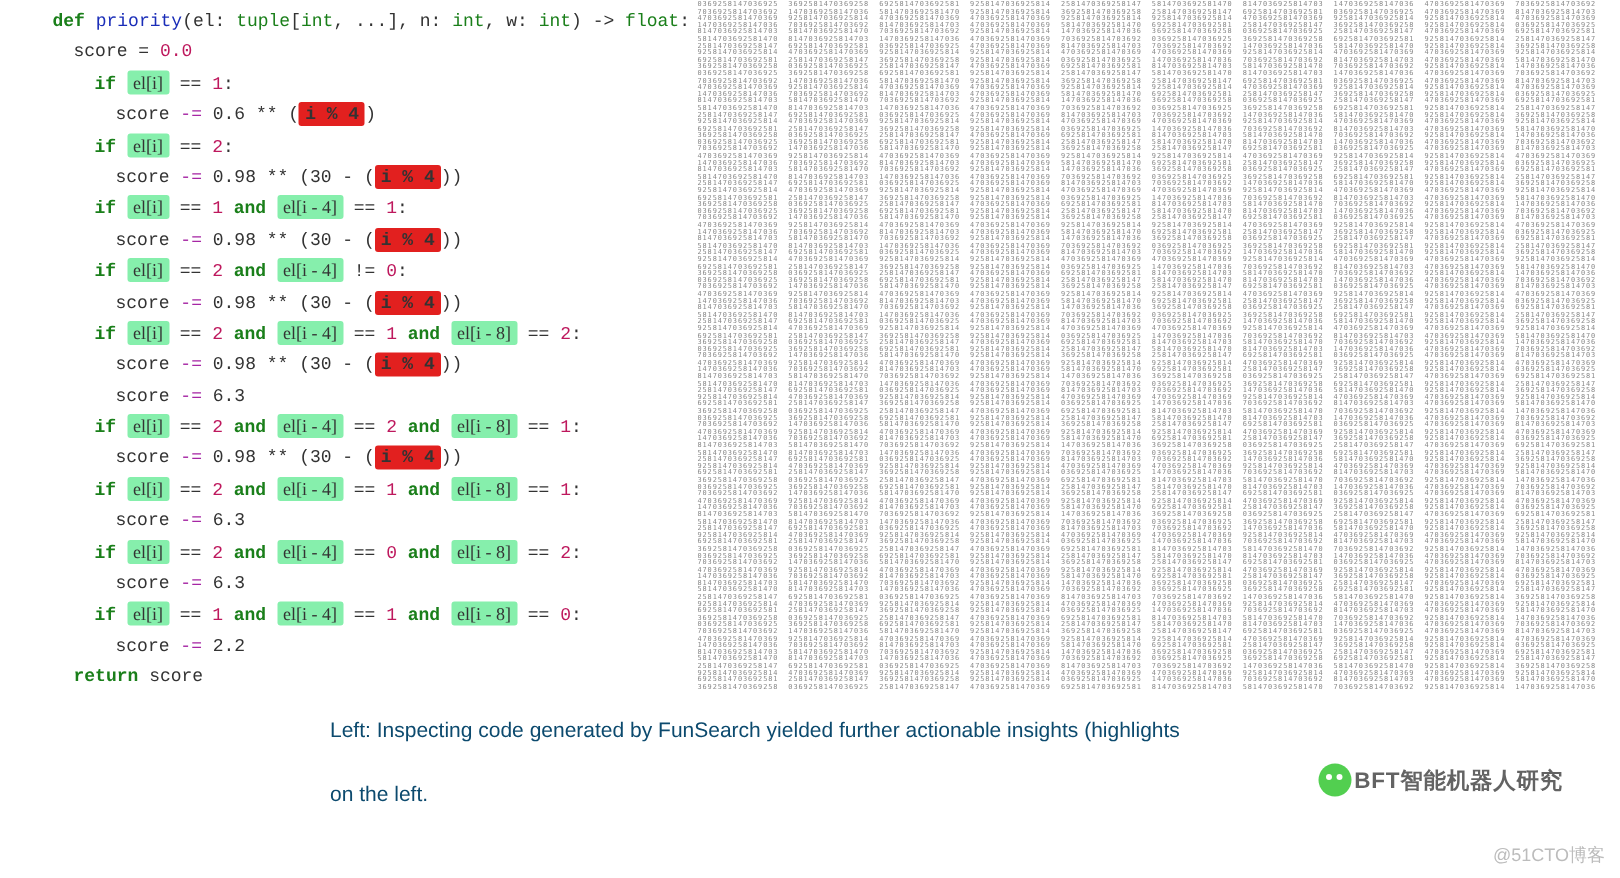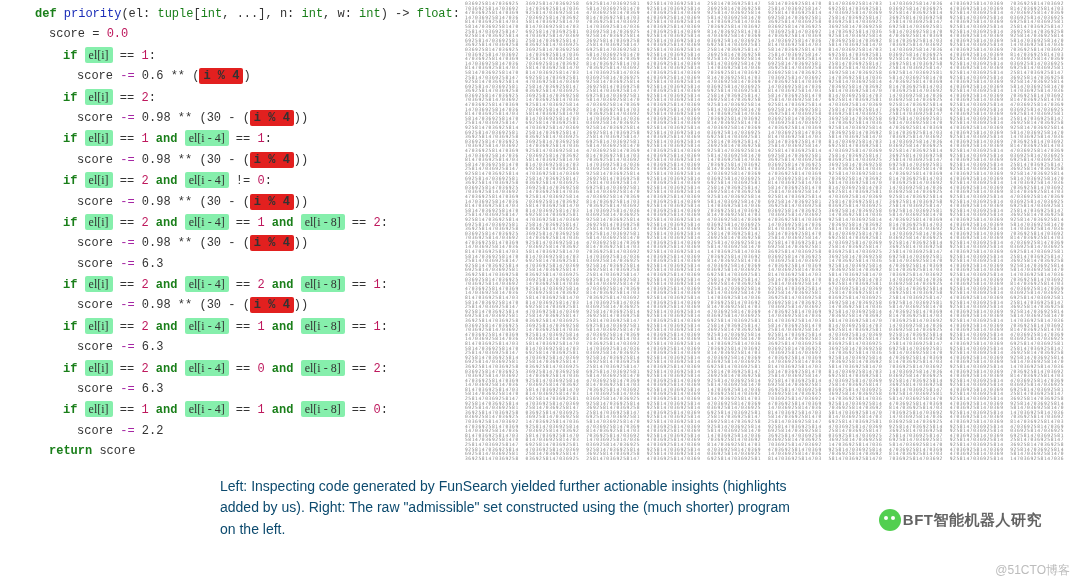--- a/index.html
+++ b/index.html
@@ -236,21 +236,21 @@
 8147036925814703  5814703692581470  7036925814703692  9258147036925814  1470369258147036  3692581470369258  0369258147036925  2581470369258147  4703692581470369  6925814703692581
 5814703692581470  8147036925814703  1470369258147036  4703692581470369  7036925814703692  0369258147036925  3692581470369258  6925814703692581  9258147036925814  2581470369258147
 2581470369258147  6925814703692581  0369258147036925  4703692581470369  8147036925814703  7036925814703692  1470369258147036  5814703692581470  9258147036925814  3692581470369258
 9258147036925814  4703692581470369  9258147036925814  9258147036925814  4703692581470369  4703692581470369  9258147036925814  4703692581470369  4703692581470369  9258147036925814
 6925814703692581  2581470369258147  3692581470369258  9258147036925814  0369258147036925  1470369258147036  7036925814703692  8147036925814703  4703692581470369  5814703692581470
 3692581470369258  0369258147036925  2581470369258147  4703692581470369  6925814703692581  8147036925814703  5814703692581470  7036925814703692  9258147036925814  1470369258147036</div>
   </div>
 
   <div class="caption">
     <span>Left: Inspecting code generated by FunSearch yielded further actionable insights (highlights</span><br>
-    <span>added by us). Right: The raw "admissible" set constructed using the (much shorter) program</span><br>
+    <br>
     <span>on the left.</span>
   </div>
 </div>
 
 <div class="wm">
   <span class="wm-logo"></span>
   <span>BFT智能机器人研究</span>
 </div>
 <div class="attrib">@51CTO博客</div>
 

